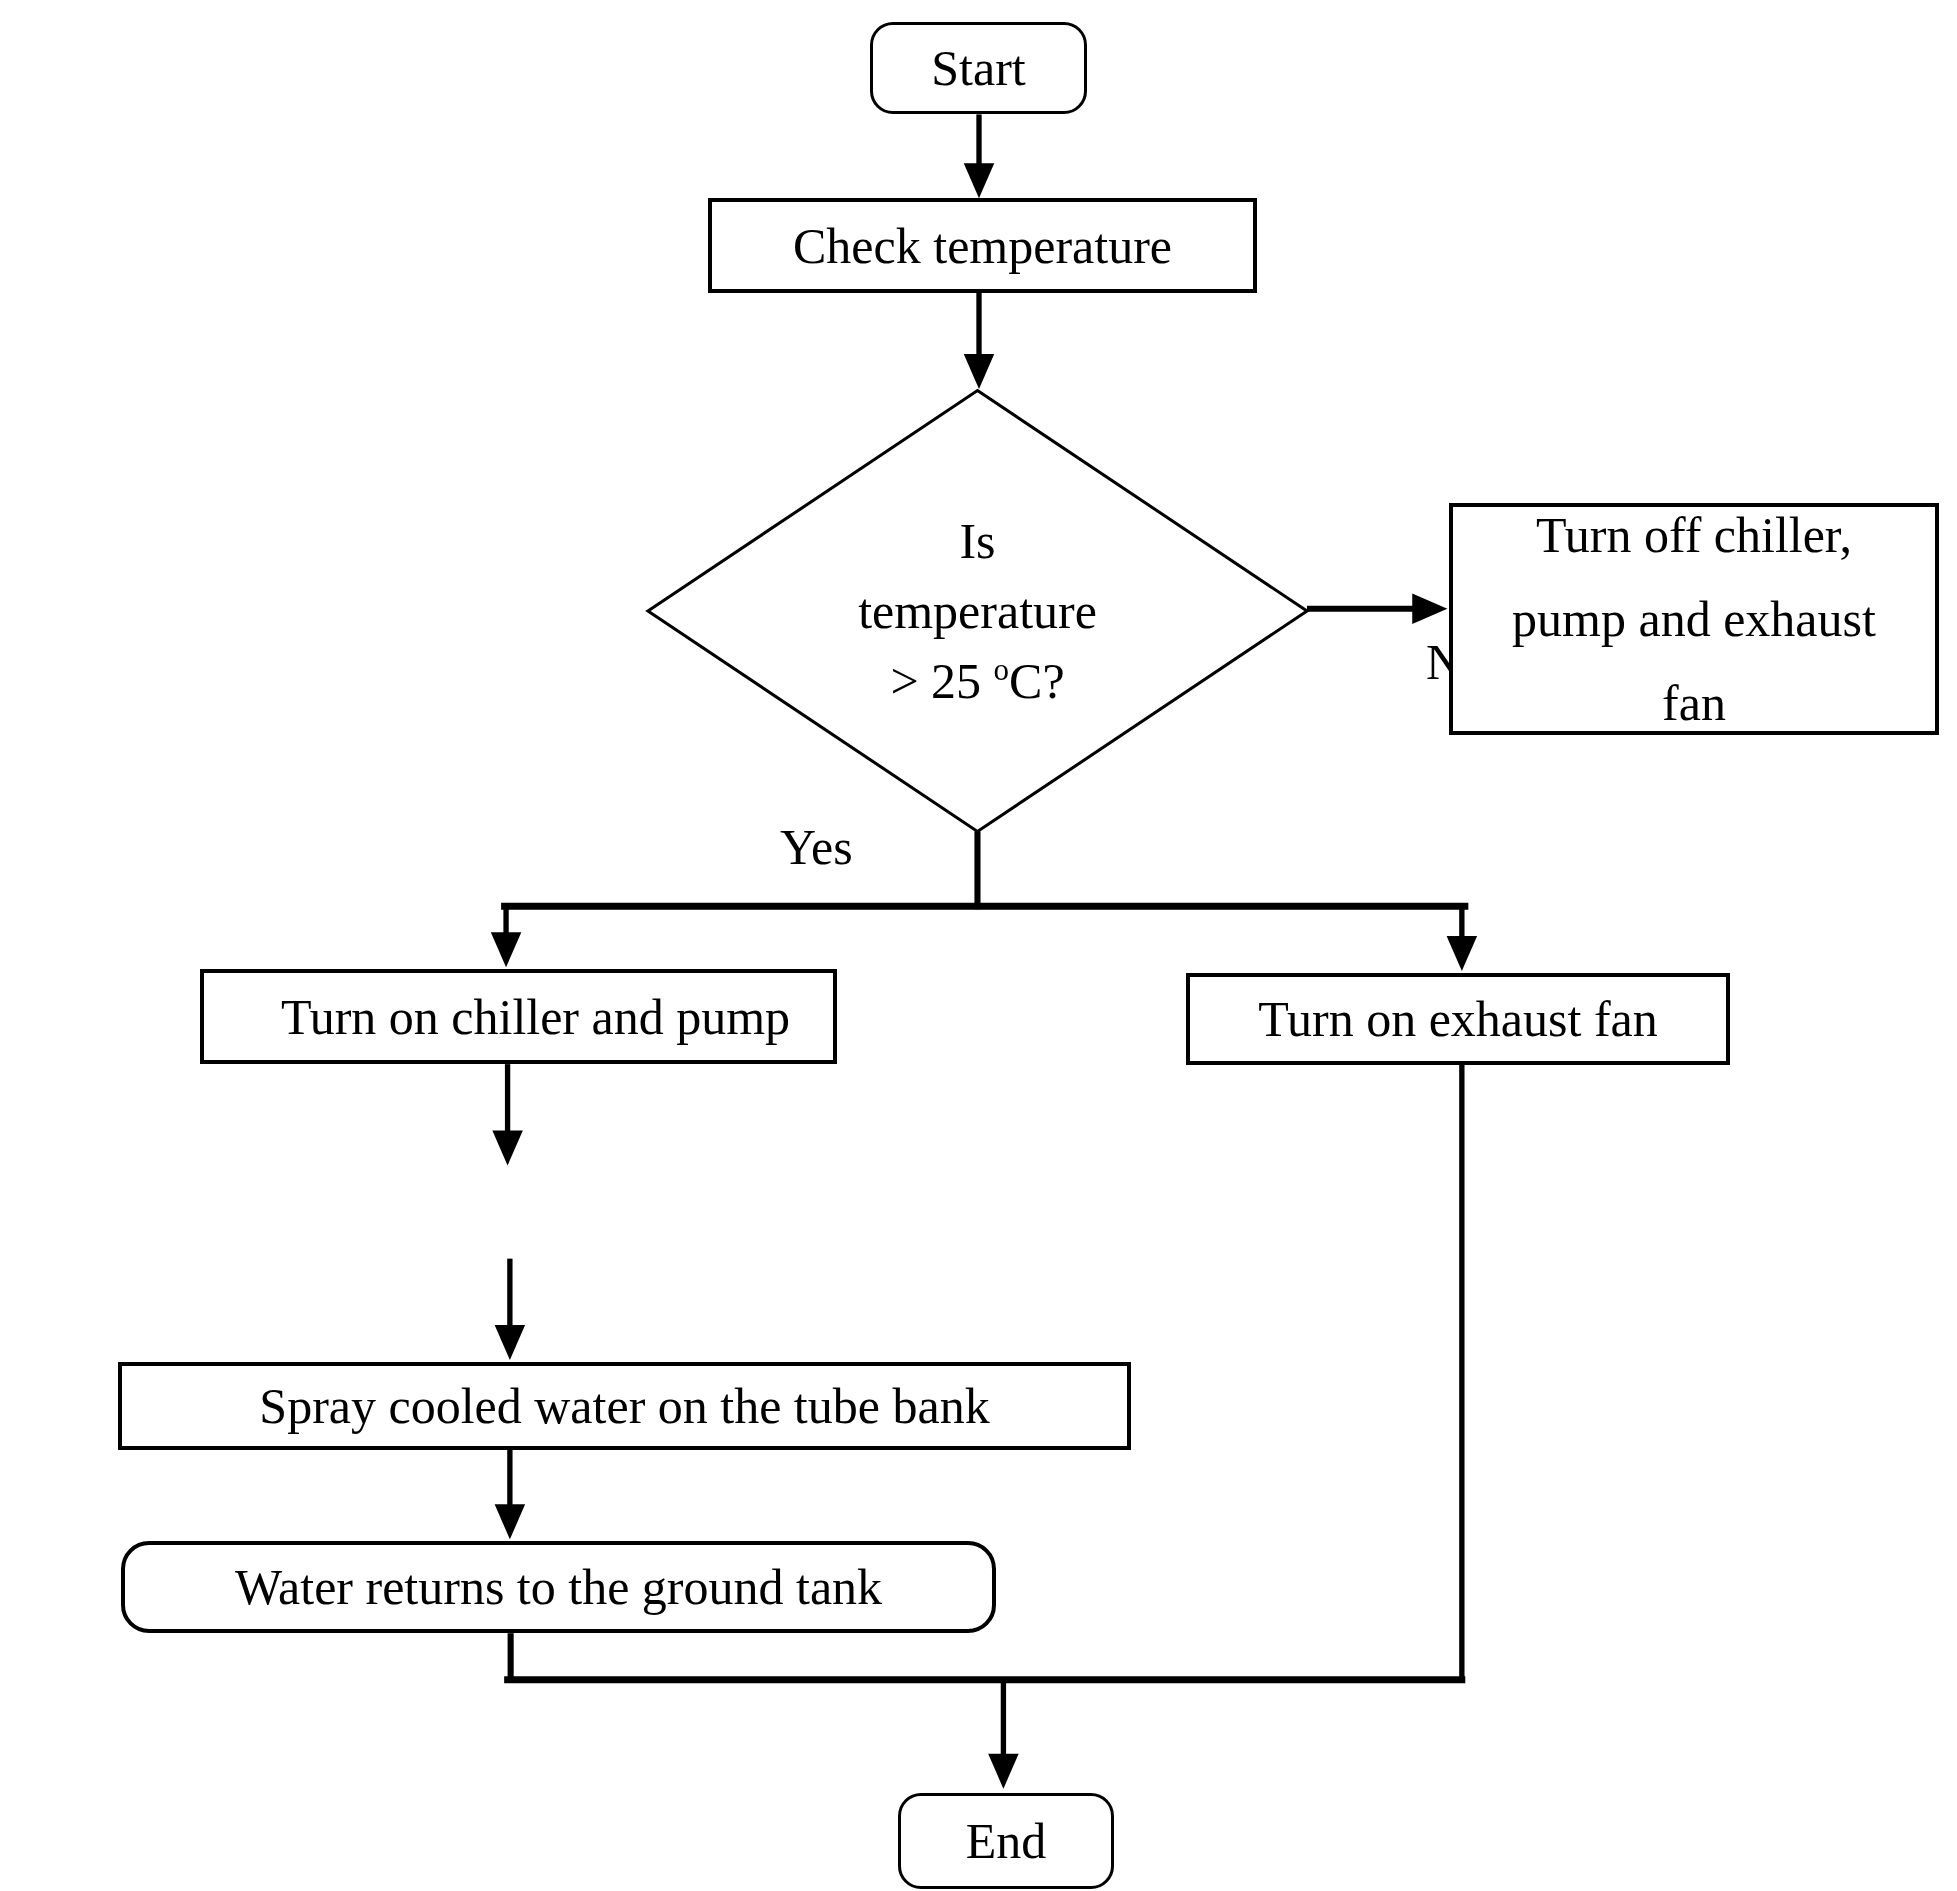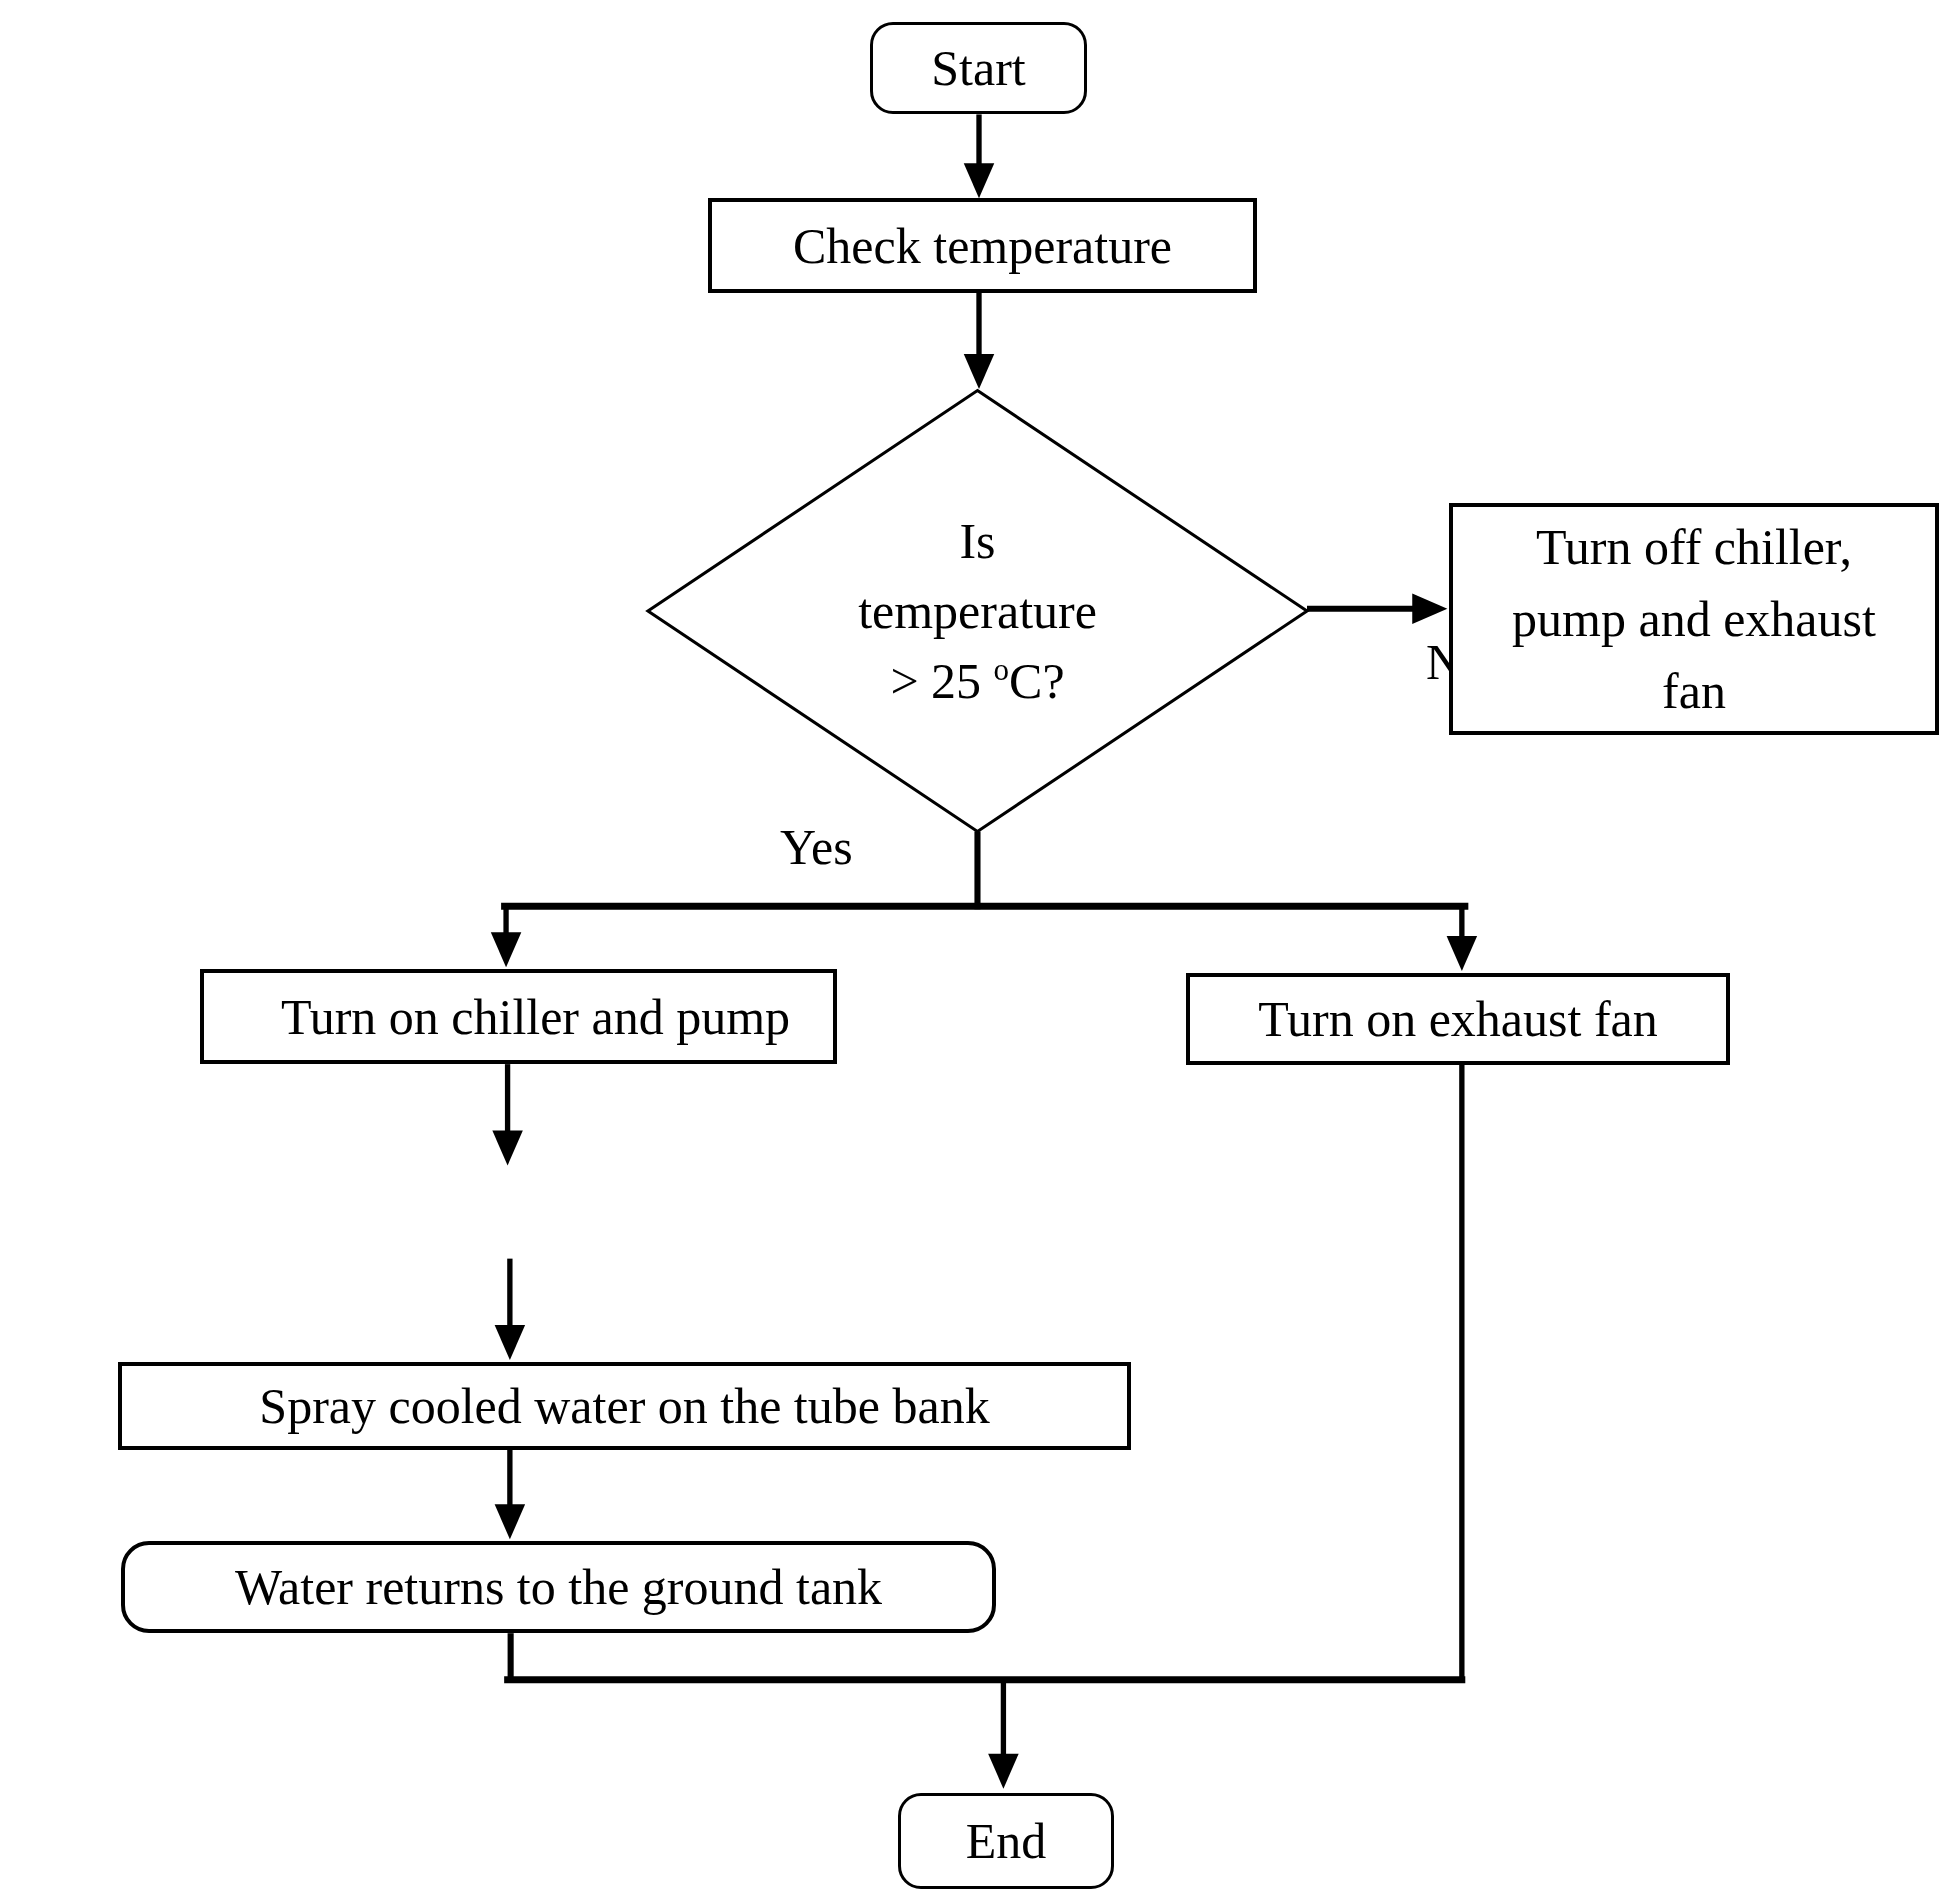--- a/index.html
+++ b/index.html
@@ -87,21 +87,21 @@
   <div class="decision-text" style="left:779px;top:492px;width:397px;height:238px;">
     <div>Is</div>
     <div>temperature</div>
     <div><span>&gt; 25 </span><sup>o</sup><span>C?</span></div>
   </div>
 
   <div class="edge-label" style="left:1380px;top:637px;margin-left:46px;">No</div>
 
   <div class="edge-label" style="left:780px;top:822px;">Yes</div>
 
-  <div class="node multiline" style="left:1449px;top:503px;width:490px;height:232px;">
+  <div class="node multiline" style="left:1449px;top:503px;width:490px;height:232px;gap:12px;">
     <div>Turn off chiller,</div>
     <div>pump and exhaust</div>
     <div>fan</div>
   </div>
 
   <div class="node" style="left:200px;top:969px;width:637px;height:95px;padding-left:34px;">Turn on chiller and pump</div>
 
   <div class="node" style="left:1186px;top:973px;width:544px;height:92px;">Turn on exhaust fan</div>
 
 

